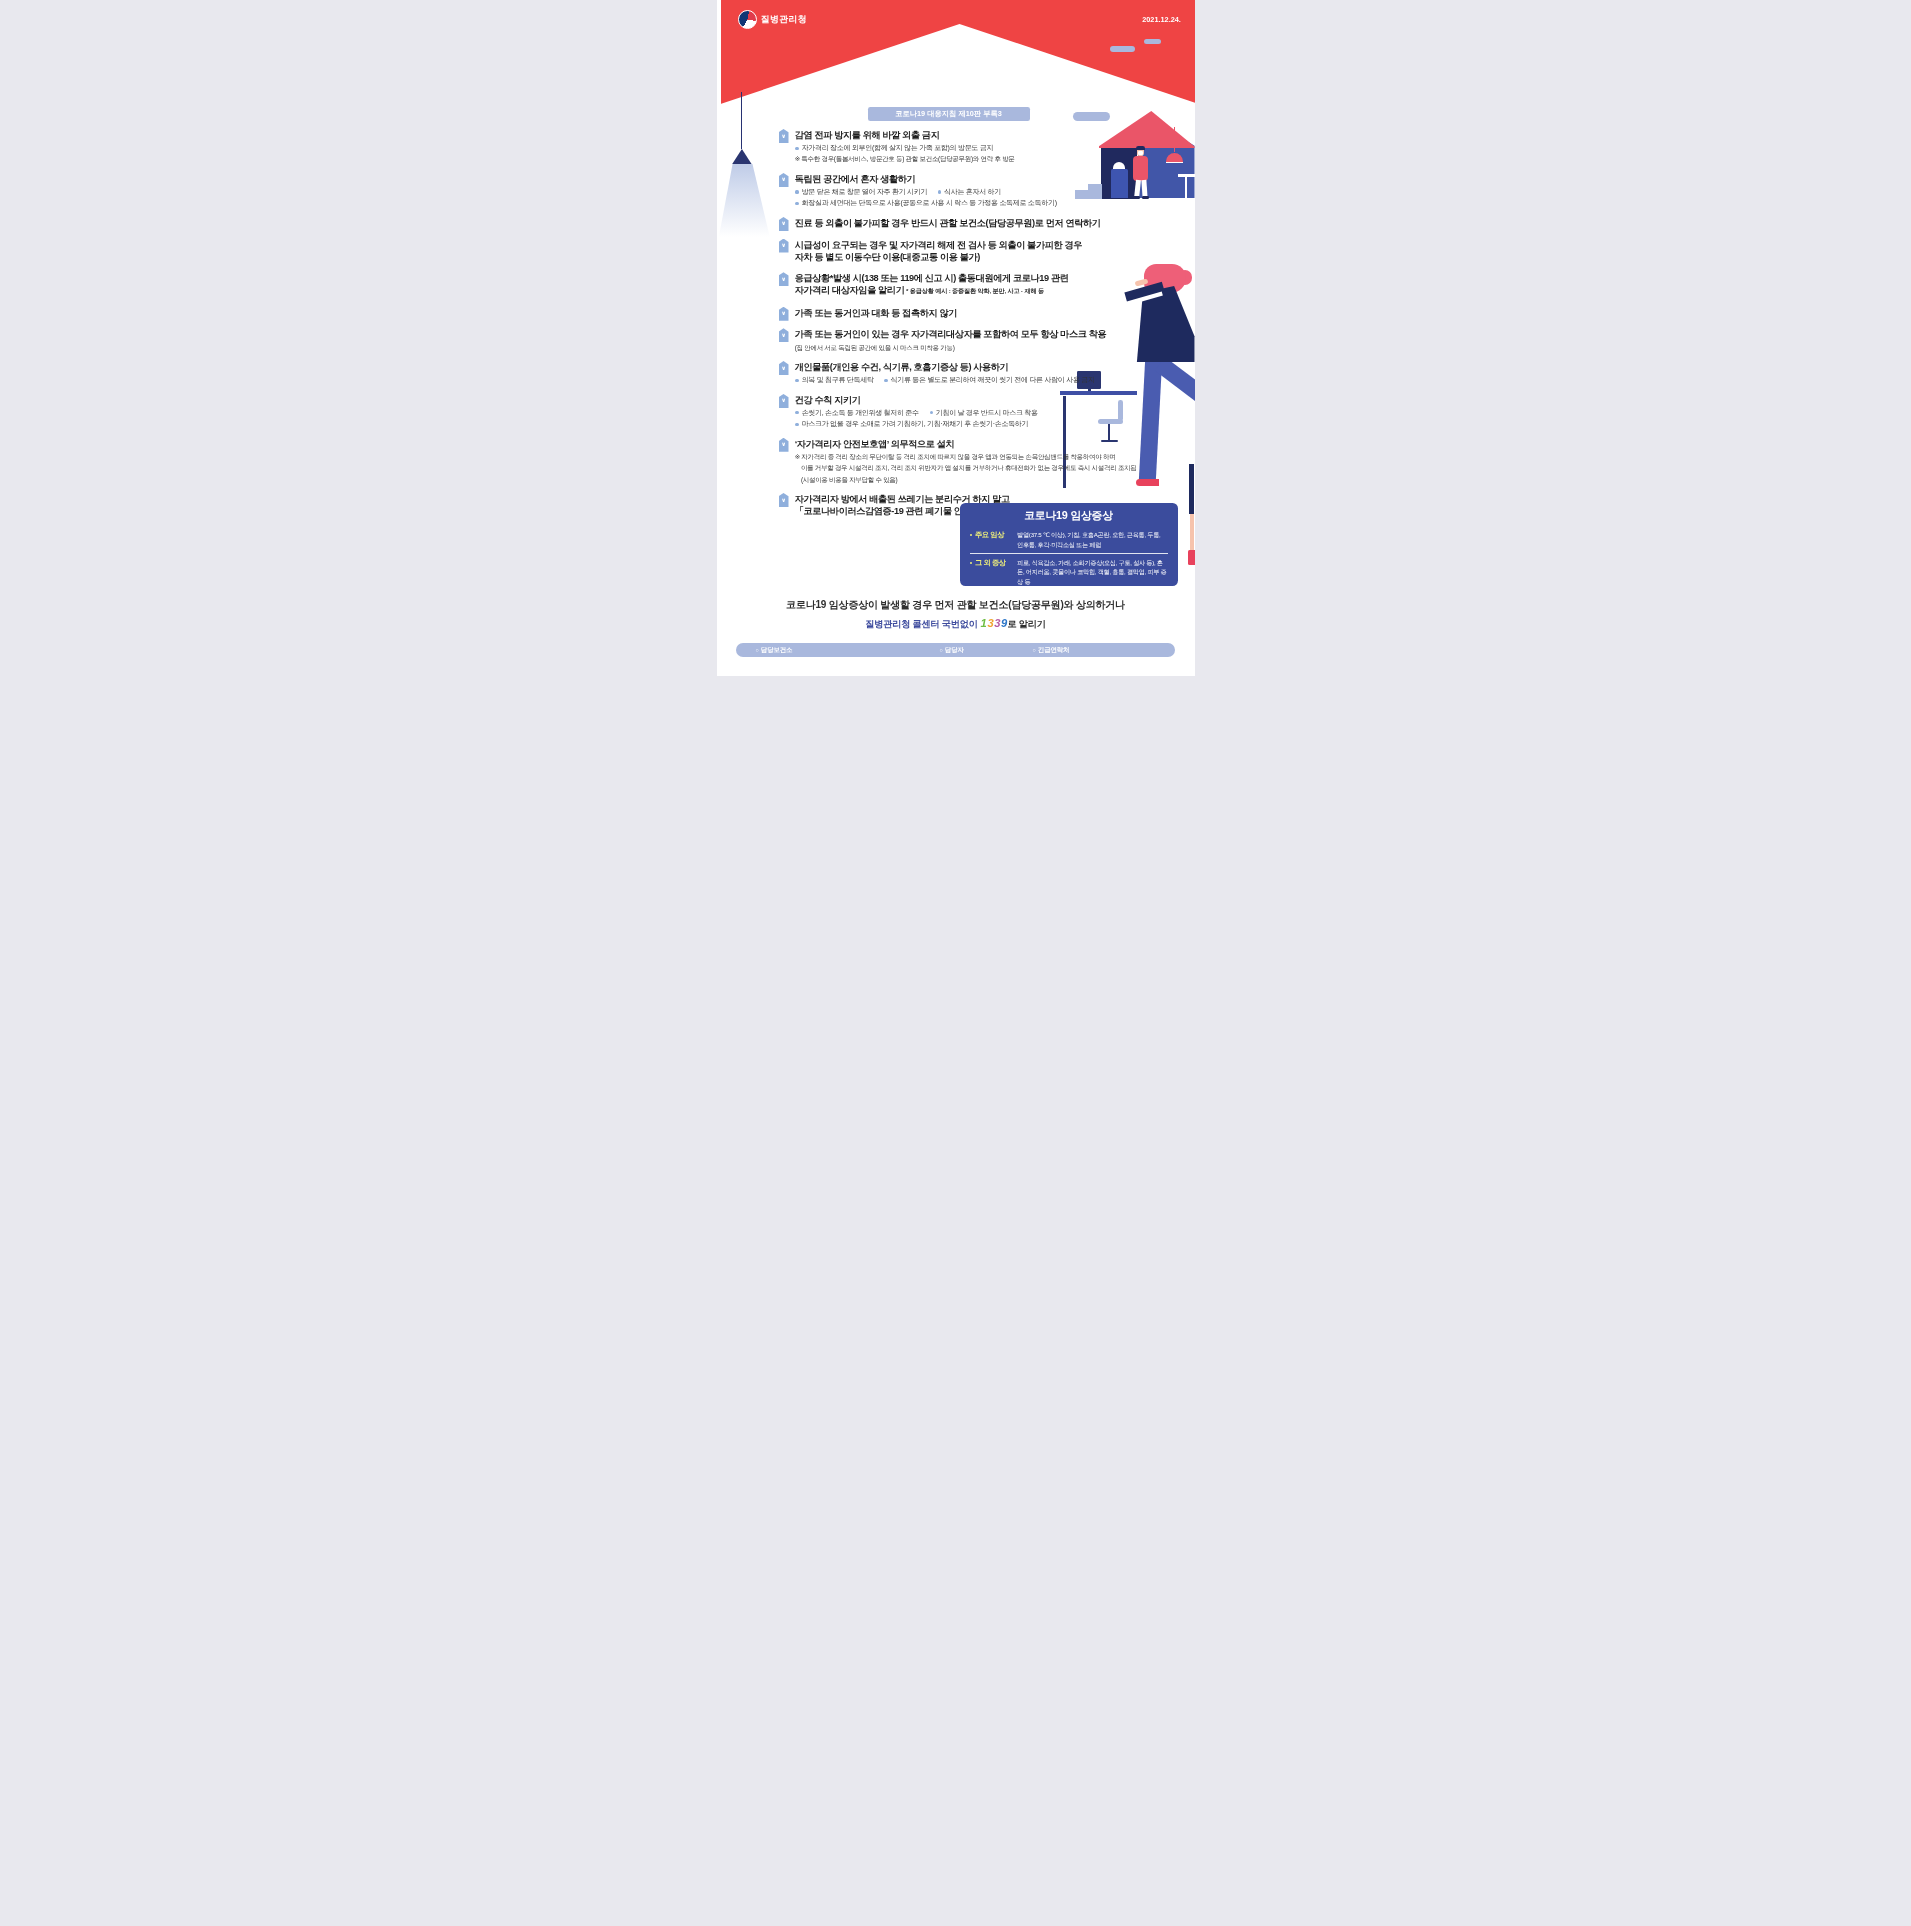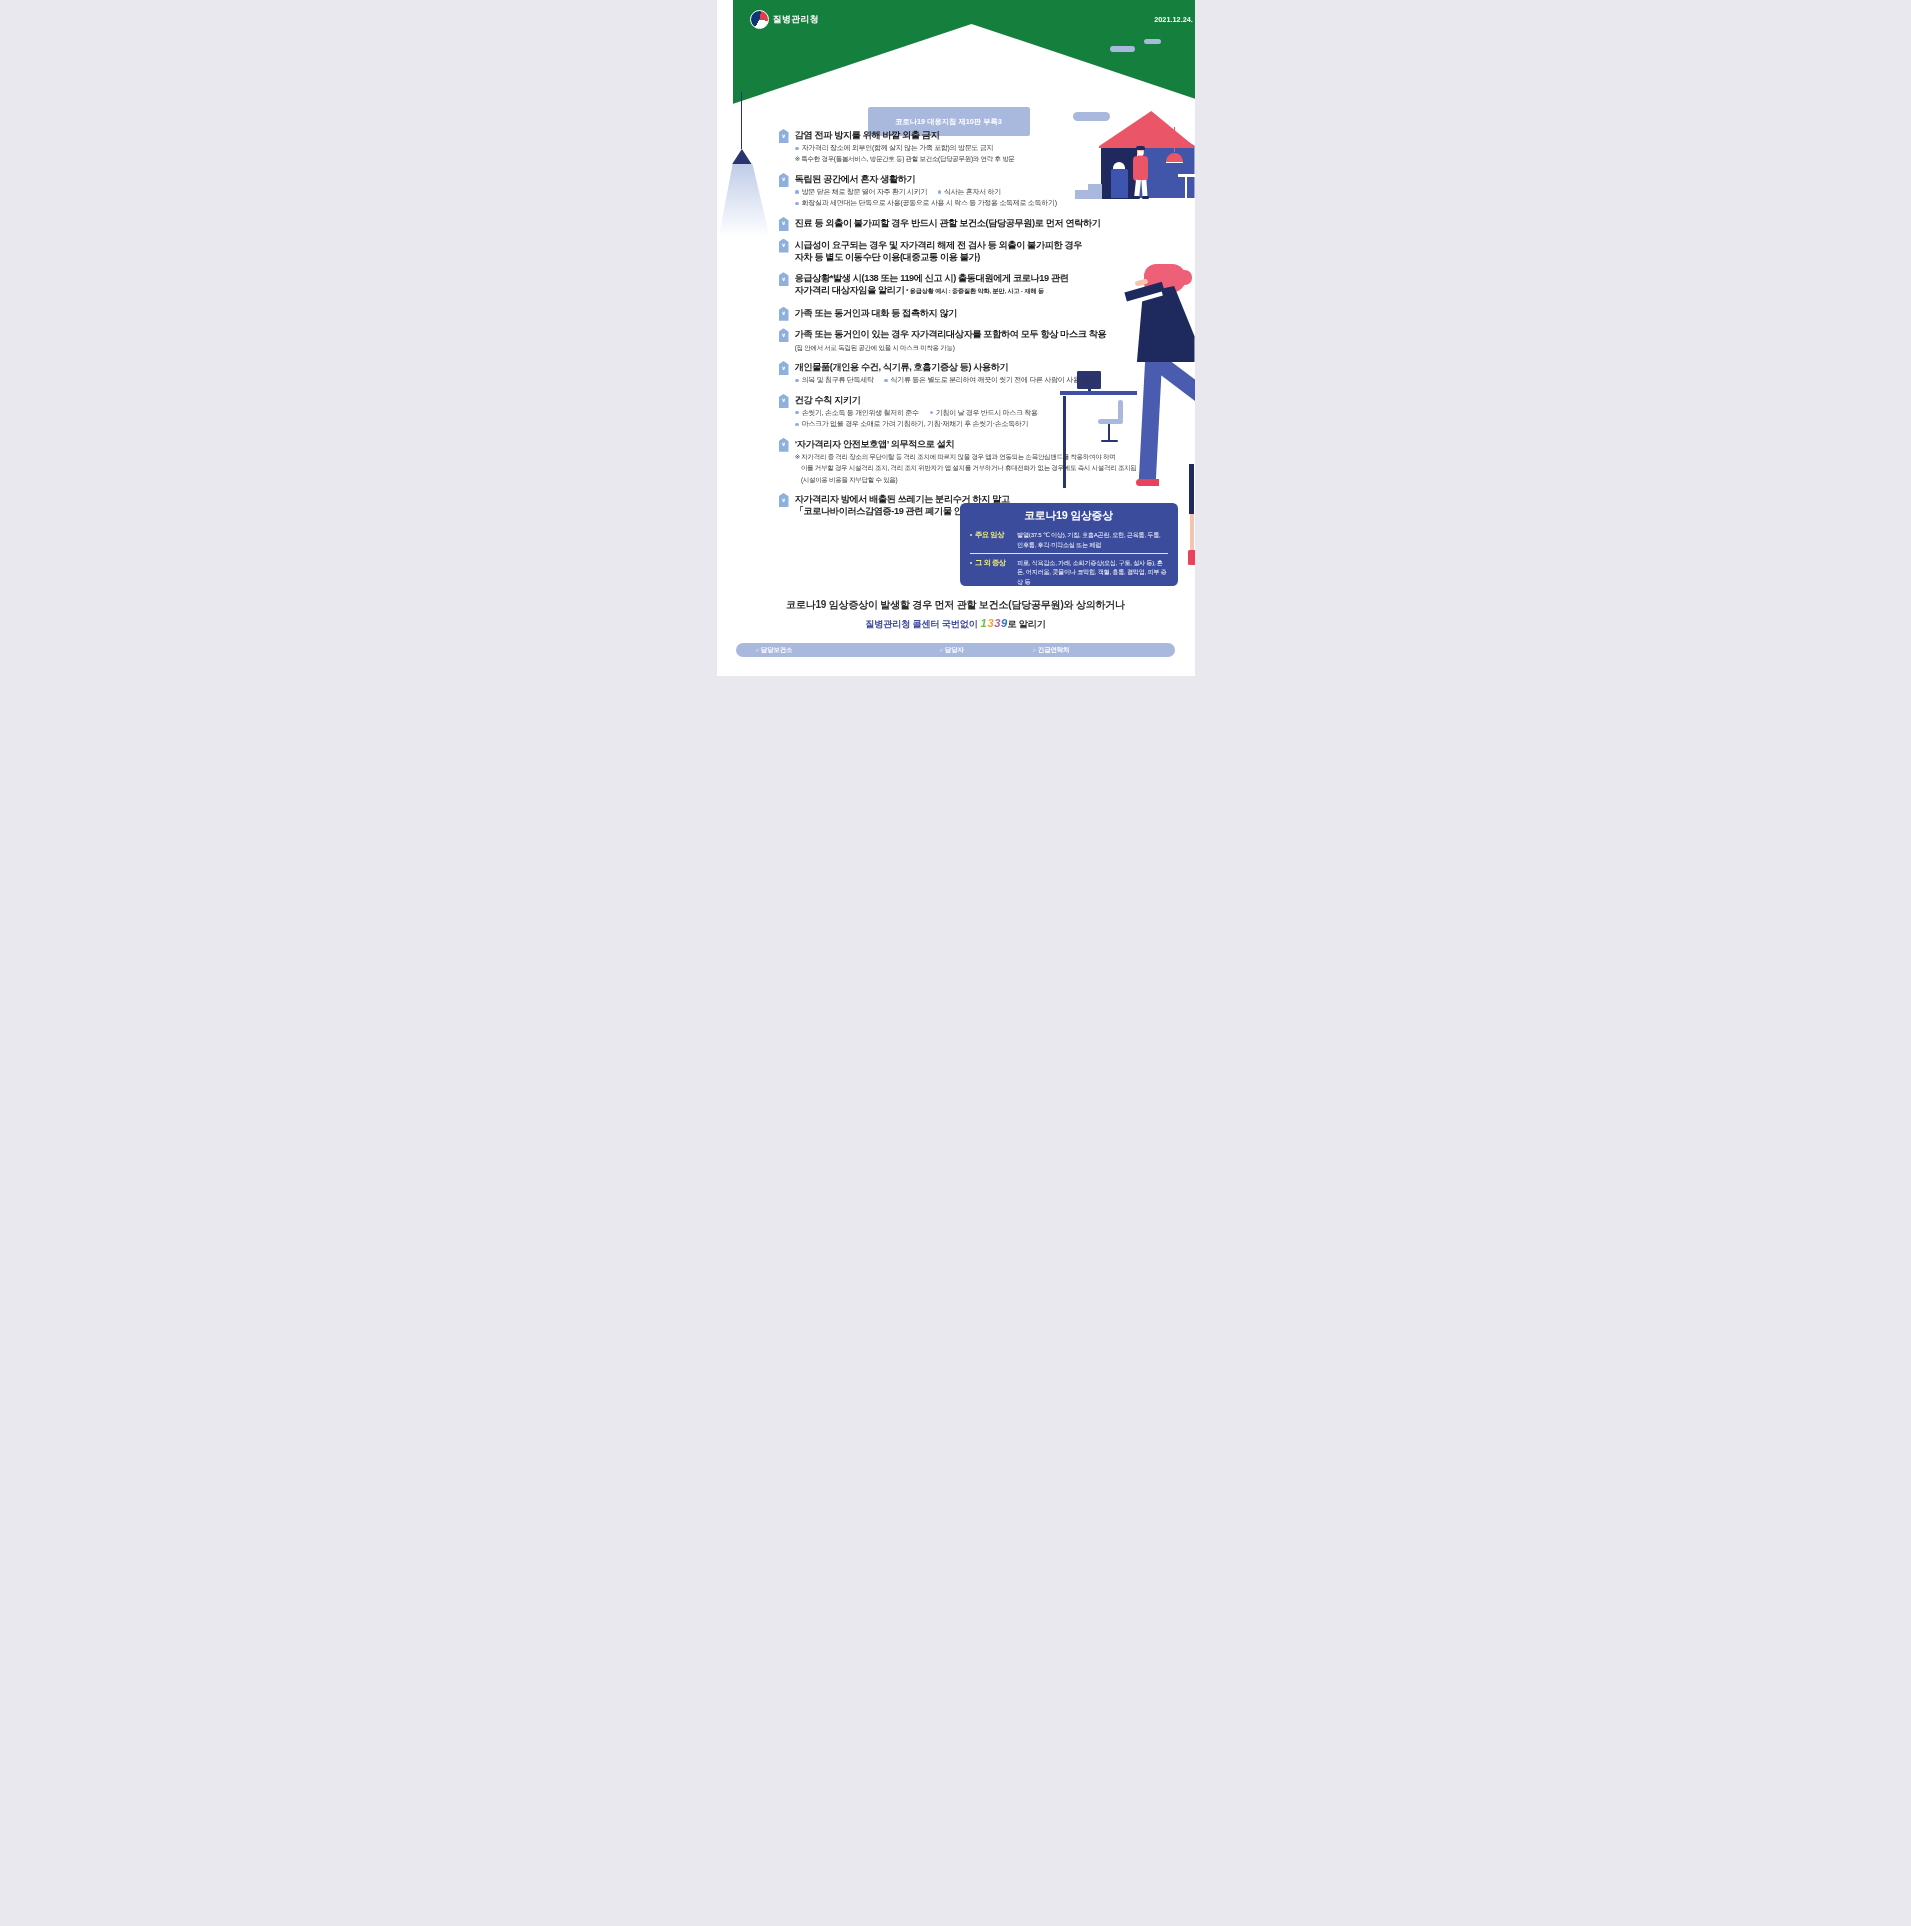--- a/index.html
+++ b/index.html
@@ -1,28 +1,28 @@
 <!DOCTYPE html>
 <html style="font-size:6.2px"><head>
 <meta charset="utf-8">
 <style>
   html,body{margin:0;padding:0;background:#e8e8ee;font-family:"Liberation Sans","DejaVu Sans",sans-serif;}
   .page{position:relative;width:478px;height:676px;margin:0 auto;background:#ffffff;overflow:hidden;}
   
-  .header{position:absolute;left:16px;top:0;width:478px;height:104px;background:#15803d;}
+  .header{position:absolute;left:4px;top:0;width:478px;height:104px;background:#ef4444;}
   .pentagon{position:absolute;left:0;top:0;width:100%;height:100%;background:#ffffff;
             clip-path:polygon(50% 23%,100% 100%,0 100%);}
   .logo{position:absolute;left:17px;top:10px;display:flex;align-items:center;gap:4.2px;z-index:3;}
   .logo-symbol{width:17px;height:17px;border-radius:50%;border:1.2px solid #fff;
      background:conic-gradient(from 210deg,#0F3675 0 160deg,#E03C4B 160deg 250deg,#ffffff 250deg 360deg);}
   .logo-text{color:#fff;font-size:8.9px;font-weight:bold;letter-spacing:0.4px;}
   .date{position:absolute;right:17.7px;top:15.4px;color:#fff;font-size:7.3px;font-weight:bold;z-index:3;}
   .main-title{position:absolute;left:0;top:62px;width:100%;text-align:center;z-index:3;
      font-size:27px;font-weight:800;color:#3E4C9E;letter-spacing:0.4px;}
-  .subtitle-band{position:absolute;left:151px;top:107px;width:162px;height:29px;border-radius:2.3px;
+  .subtitle-band{position:absolute;left:151px;top:107px;width:162px;height:14px;border-radius:2.3px;
      background:#A9B8DD;color:#fff;font-weight:bold;font-size:7.3px;display:flex;align-items:center;justify-content:center;z-index:3;}
   .cloud{position:absolute;background:#A9B8DD;border-radius:4.6px;z-index:2;}
   
   .content{position:absolute;left:62px;top:129px;width:387px;z-index:5;}
   .section{display:flex;gap:6.2px;margin-bottom:7.3px;}
   .check-icon{flex:0 0 10px;width:10px;height:14px;background:#8FAFDC;position:relative;
      clip-path:polygon(50% 0%,100% 24%,100% 100%,0% 100%,0% 24%);}
   .check-icon .chev{position:absolute;left:0;top:3.5px;width:100%;text-align:center;color:#fff;font-size:5.8px;font-weight:bold;}
   .sec-body{flex:1;min-width:0;}
   .sec-body h2{margin:0 0 2.3px 0;font-size:9.2px;line-height:12px;font-weight:800;color:#1F1F1F;

